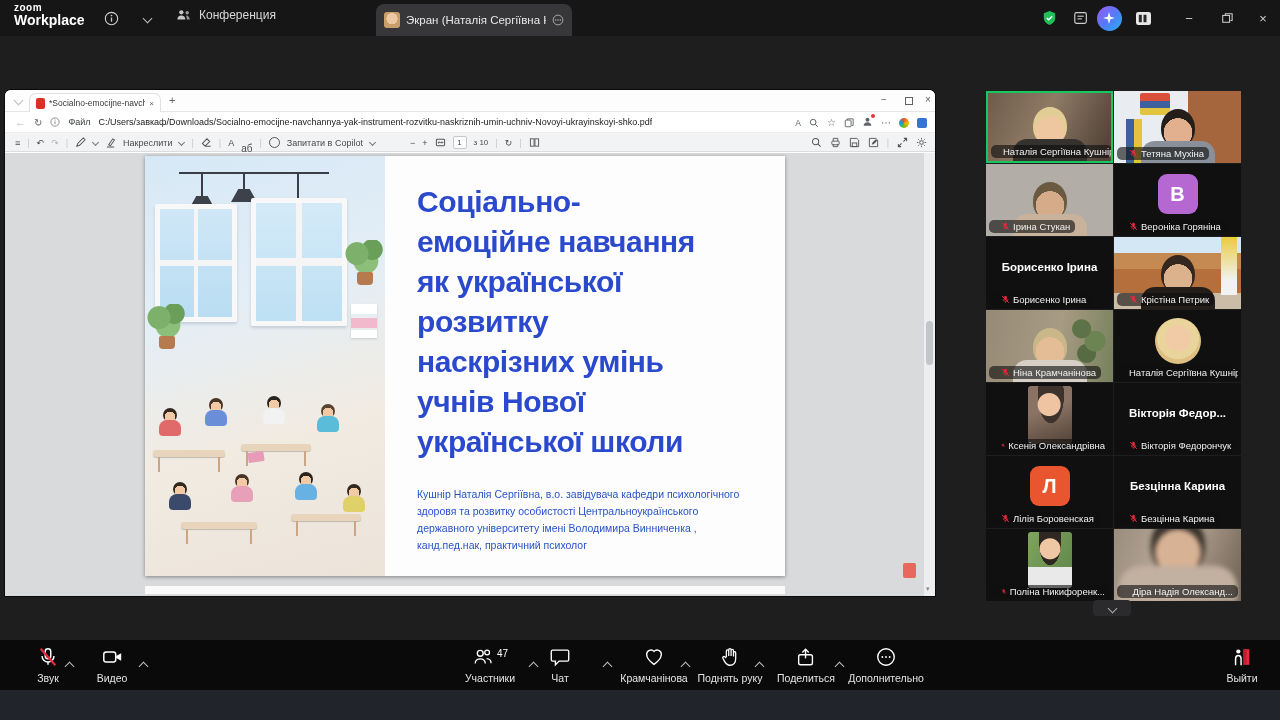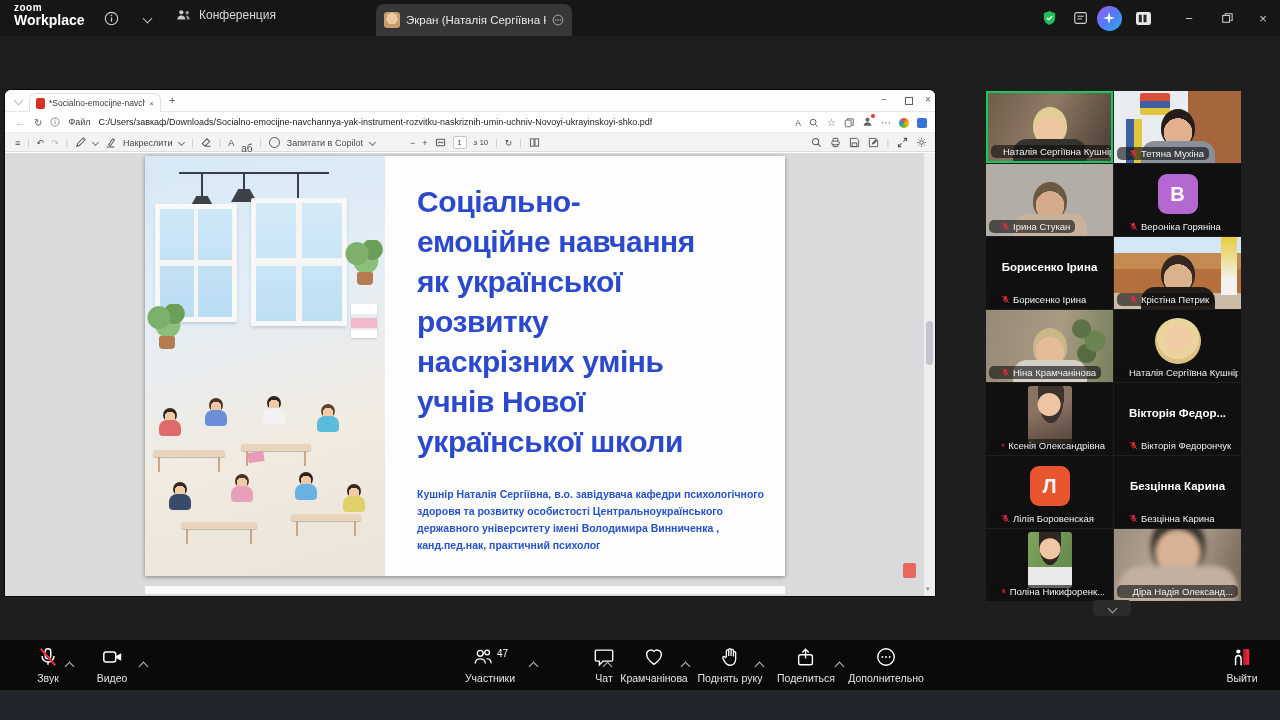--- a/index.html
+++ b/index.html
@@ -95,21 +95,21 @@
   .desk::before, .desk::after { content:""; position:absolute; top:7px; width:2px; height:15px; background:#c9a786; }
   .desk::before { left:5px; } .desk::after { right:5px; }
   .kid { position:absolute; width:26px; }
   .kid .hd { width:14px; height:14px; border-radius:50%; margin:0 auto; }
   .kid .bd { width:22px; height:16px; border-radius:8px 8px 4px 4px; margin:-2px auto 0; }
   .laptop { position:absolute; left:103px; top:296px; width:16px; height:10px; background:#e89ab8; border-radius:1px; transform:rotate(-8deg); }
 
   .titleblock { position:absolute; left:272px; top:26px; width:352px; color:#2b49cc; font-weight:bold;
                 font-size:30px; line-height:40px; letter-spacing:-.4px; }
   .titleblock div { white-space:nowrap; }
-  .subblock { position:absolute; left:272px; top:330px; width:360px; color:#2753c8; font-weight:bold;
+  .subblock { position:absolute; left:272px; top:330px; width:360px; color:#2753c8; font-weight:normal;
               font-size:10.5px; line-height:17px; }
   .subblock div { white-space:nowrap; }
 
   
   .tile { position:absolute; width:127px; height:72px; background:#101010; overflow:hidden; }
   .tile.active { border:2px solid #17c75f; }
   .c1 { left:986px; } .c2 { left:1114px; }
   .r1 { top:91px; } .r2 { top:164px; } .r3 { top:237px; } .r4 { top:310px; }
   .r5 { top:383px; } .r6 { top:456px; } .r7 { top:529px; }
   .plabel { position:absolute; left:3px; bottom:3px; display:flex; align-items:center; gap:3px;
@@ -685,21 +685,21 @@
             <path d="M3.5 19c0-3 2.5-5 5.5-5s5.5 2 5.5 5" fill="none" stroke="#fff" stroke-width="1.5"></path>
             <circle cx="16.5" cy="7" r="2.6" fill="none" stroke="#fff" stroke-width="1.4"></circle>
             <path d="M16 13.8c2.8.2 4.8 2.2 4.8 5" fill="none" stroke="#fff" stroke-width="1.4"></path>
           </svg>
         <span class="cnt">47</span>
       </div>
       <div class="lb">Участники</div>
     </div>
     <div class="tchv" style="left:530px;"><span class="chev up"></span></div>
 
-    <div class="titem" style="left:576px;width:56px;">
+    <div class="titem" style="left:532px;width:56px;">
       <div class="ic">
           <svg width="22" height="22" viewBox="0 0 24 24">
             <path d="M4 4.5h16a1.5 1.5 0 0 1 1.5 1.5v9a1.5 1.5 0 0 1-1.5 1.5h-9L7 20.5v-4H4A1.5 1.5 0 0 1 2.5 15V6A1.5 1.5 0 0 1 4 4.5z" fill="none" stroke="#fff" stroke-width="1.5"></path>
           </svg>
         </div>
       <div class="lb">Чат</div>
     </div>
     <div class="tchv" style="left:604px;"><span class="chev up"></span></div>
 
     <div class="titem" style="left:608px;width:92px;">

